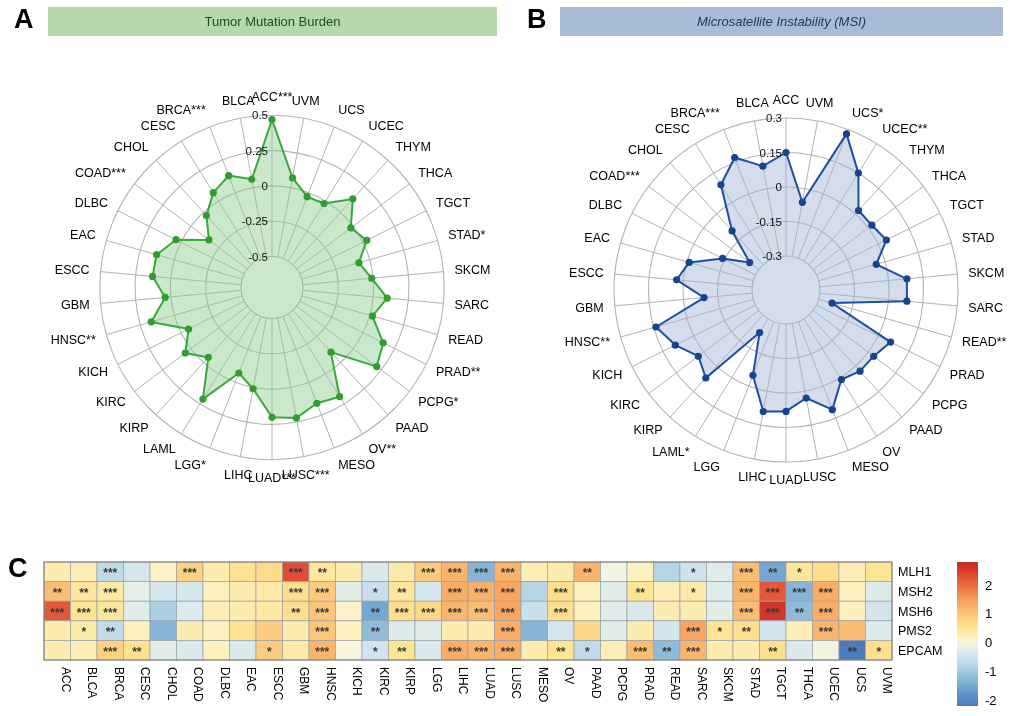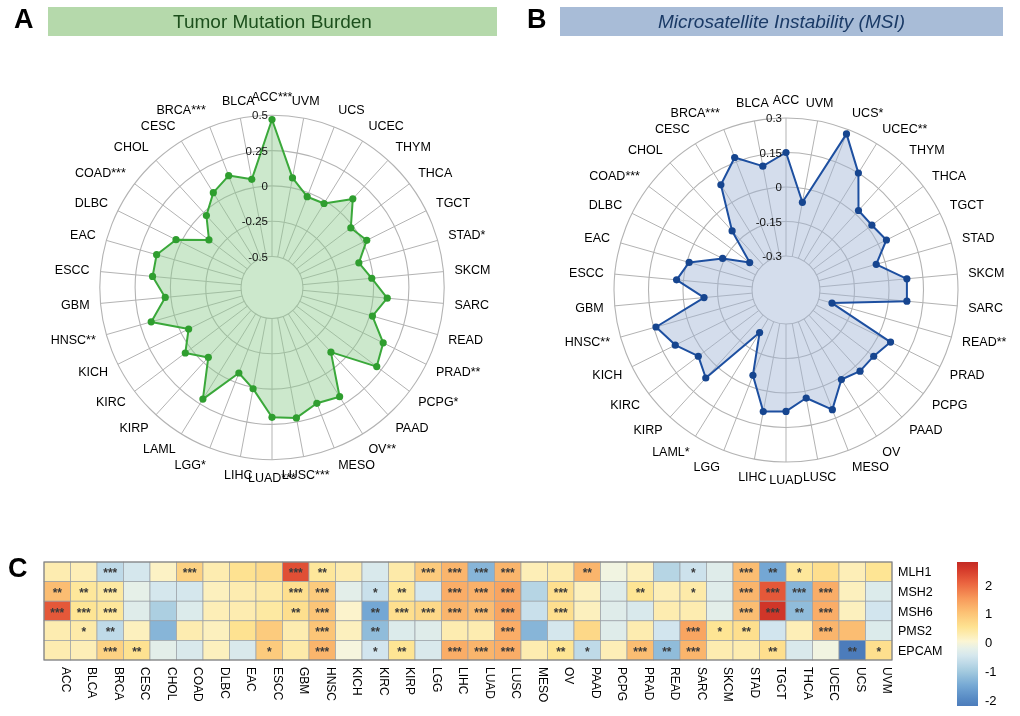--- a/index.html
+++ b/index.html
@@ -1,19 +1,19 @@
 <!DOCTYPE html>
 <html><head>
 <meta charset="utf-8">
 <style>
   html,body{margin:0;padding:0;background:#ffffff;width:1020px;height:716px;overflow:hidden;
     font-family:"Liberation Sans", sans-serif;}
   .stage{position:absolute;left:0;top:0;width:1020px;height:716px;}
   .panel-letter{position:absolute;font-size:27px;font-weight:bold;color:#000;}
-  .title-bar{position:absolute;height:29px;line-height:29px;text-align:center;font-size:19px;}
+  .title-bar{position:absolute;height:29px;line-height:29px;text-align:center;font-size:13px;}
   #title-a{left:48px;top:7px;width:449px;background:#b5d9ab;color:#1c4f1c;}
   #title-b{left:560px;top:7px;width:443px;background:#a8bcd7;color:#1a3a66;font-style:italic;}
   svg text{font-family:"Liberation Sans", sans-serif;}
 </style>
 </head>
 <body>
 
 <div class="stage">
   <svg id="fig-svg" width="1020" height="716" viewBox="0 0 1020 716">
       <g>

